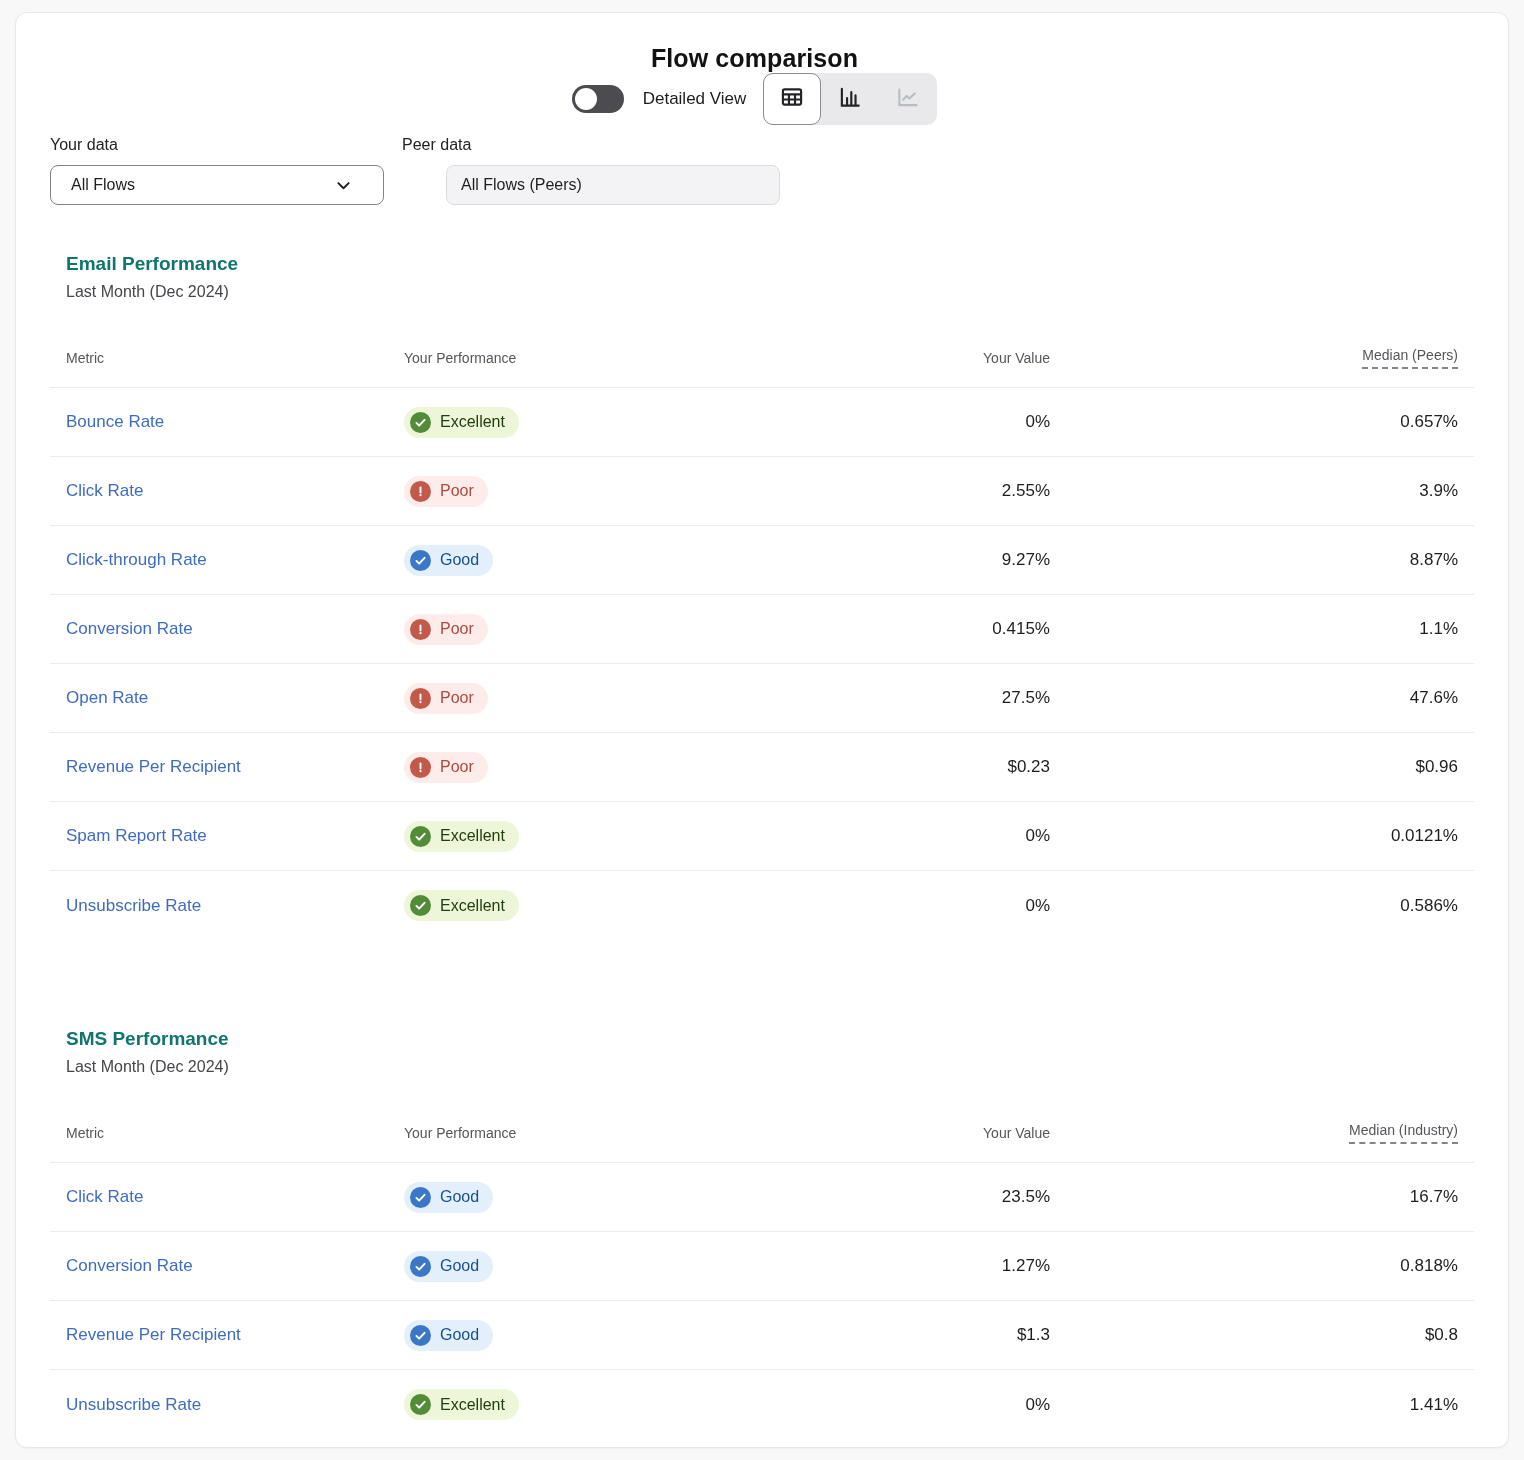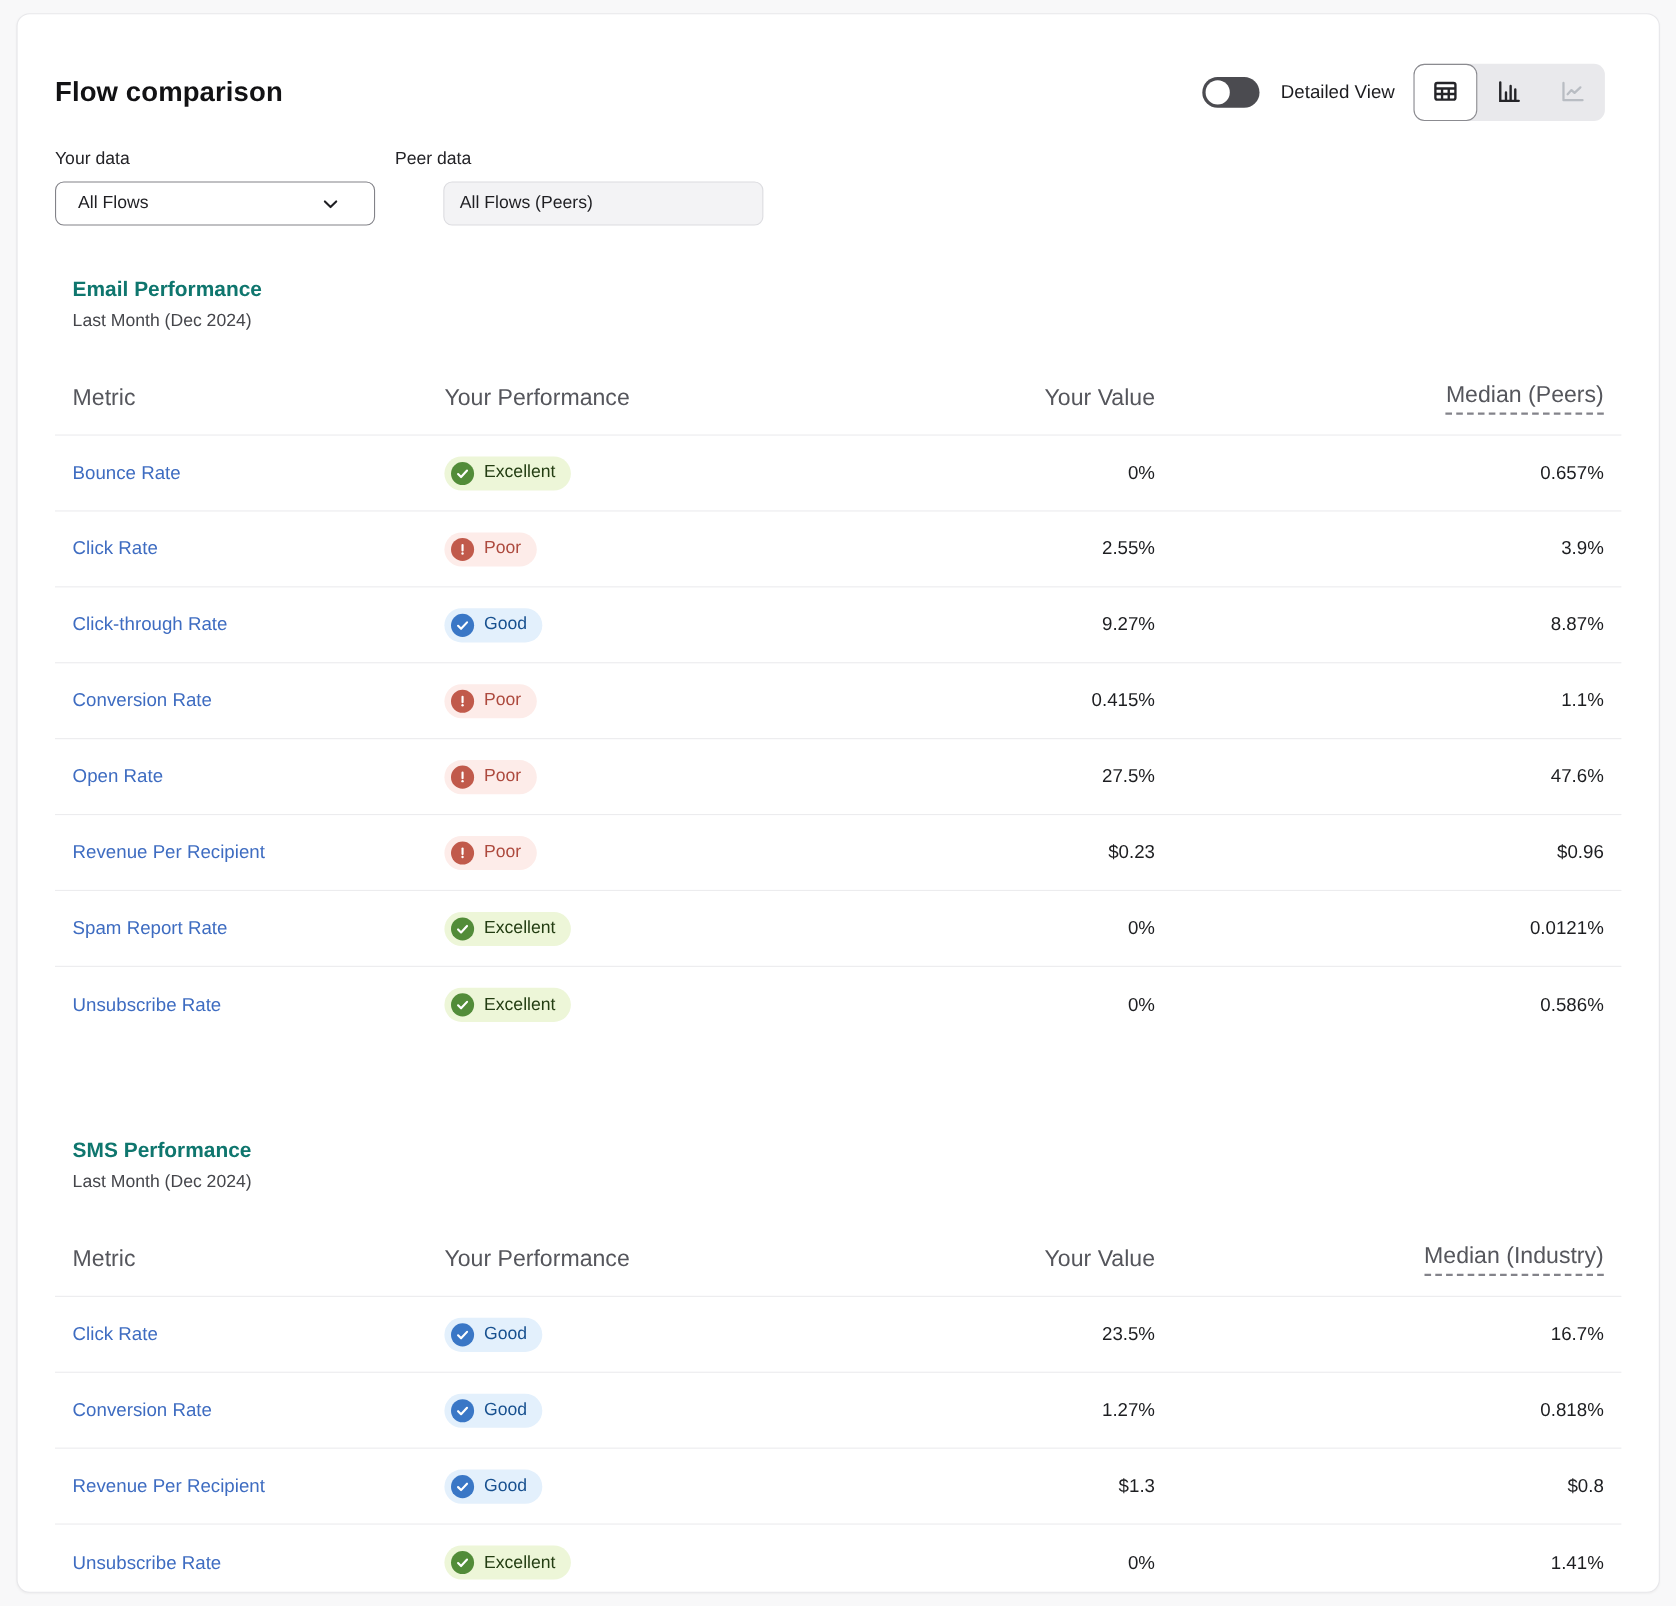--- a/index.html
+++ b/index.html
@@ -14,22 +14,22 @@
     width: 1494px; height: 1436px;
     background: #ffffff;
     border: 1px solid #e7e7ea;
     border-radius: 12px;
     box-shadow: 0 1px 2px rgba(0,0,0,0.04);
     padding: 45px 34px 0 34px;
     overflow: hidden;
   }
   
   .card-header {
-    display: flex; align-items: center; justify-content: space-between;
-    margin-right: 15px; height: 52px;
+    display: flex; align-items: center; justify-content: center;
+    margin-right: 15px; height: 52px; flex-direction: column;
   }
   .page-title { font-size: 25px; font-weight: 700; color: #121214; letter-spacing: .1px; }
   .header-controls { display: flex; align-items: center; gap: 17px; }
   .toggle-wrap { display: flex; align-items: center; gap: 19px; }
   .toggle {
     width: 52px; height: 28px; border-radius: 14px;
     background: #4b4b50; border: none; position: relative; cursor: pointer;
   }
   .toggle .knob {
     position: absolute; left: 3px; top: 3px;
@@ -46,21 +46,21 @@
     color: #242428; cursor: pointer;
   }
   .view-btn.active {
     background: #ffffff; border: 1px solid #8b8b90;
   }
   .view-btn.disabled { color: #b9bdc3; cursor: default; }
   
   .filters { display: flex; gap: 18px; margin-top: 26px; }
   .filter-label { display: block; font-size: 16px; color: #232327; margin-bottom: 11px; }
   .select {
-    width: 291px; height: 40px; border-radius: 8px;
+    width: 334px; height: 40px; border-radius: 8px;
     background: #ffffff; border: 1px solid #828288;
     display: flex; align-items: center; justify-content: space-between;
     padding: 0 30px 0 20px; font-size: 16px; color: #1f1f23; cursor: pointer;
   }
   .select.readonly {
     background: #f3f3f5; border: 1px solid #dcdce0; cursor: default;
     padding-left: 14px;
     margin-left: 44px;
   }
   
@@ -70,21 +70,21 @@
   .sec-subtitle { font-size: 16px; color: #45464b; padding-left: 16px; margin-top: 8px; }
   .table { margin-top: 24px; width: 1424px; }
   .thead, .row {
     display: grid;
     grid-template-columns: 338px 292px 354px 1fr;
     padding: 0 16px; align-items: center;
   }
   .thead {
     padding-top: 22px; padding-bottom: 18px;
     border-bottom: 1px solid #ececee;
-    font-size: 21px; color: #55565c;
+    font-size: 14px; color: #55565c;
   }
   .th.right, .td.right { text-align: right; }
   .dashed {
     display: inline-block;
     border-bottom: 2px dashed #83838a;
     padding-bottom: 4px; cursor: help;
   }
   .row { height: 69px; border-bottom: 1px solid #ececee; font-size: 17px; }
   .row:last-child { border-bottom: none; }
   .metric-link { color: #3e6cc1; text-decoration: none; cursor: pointer; }

